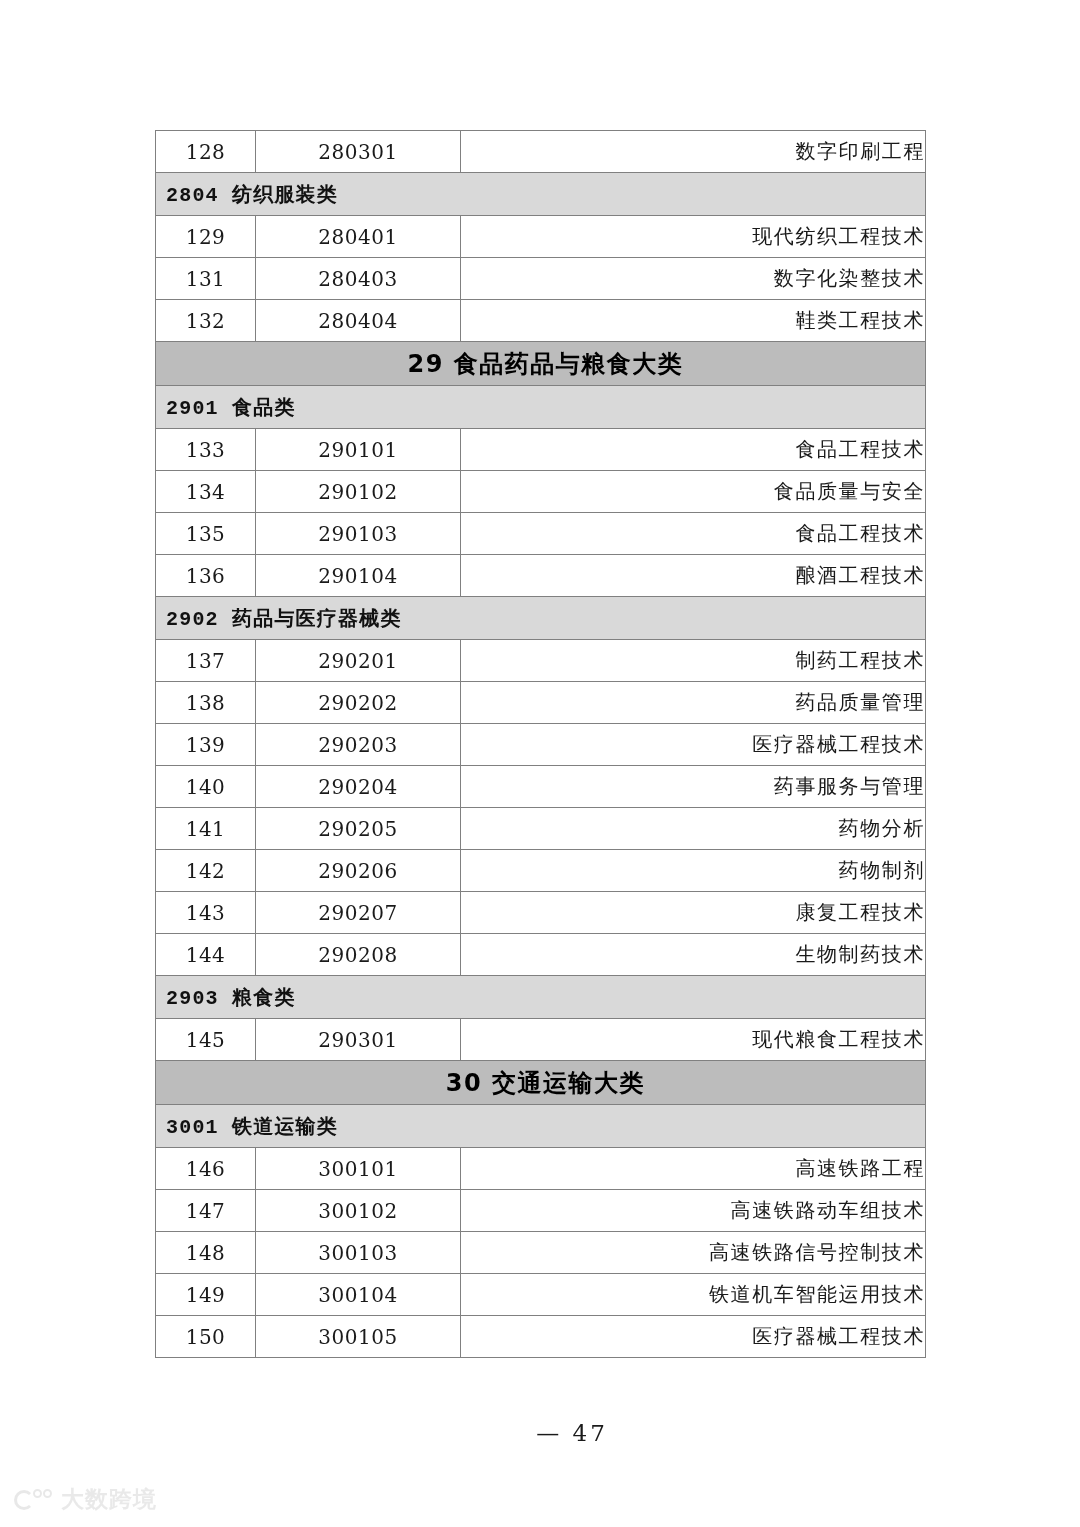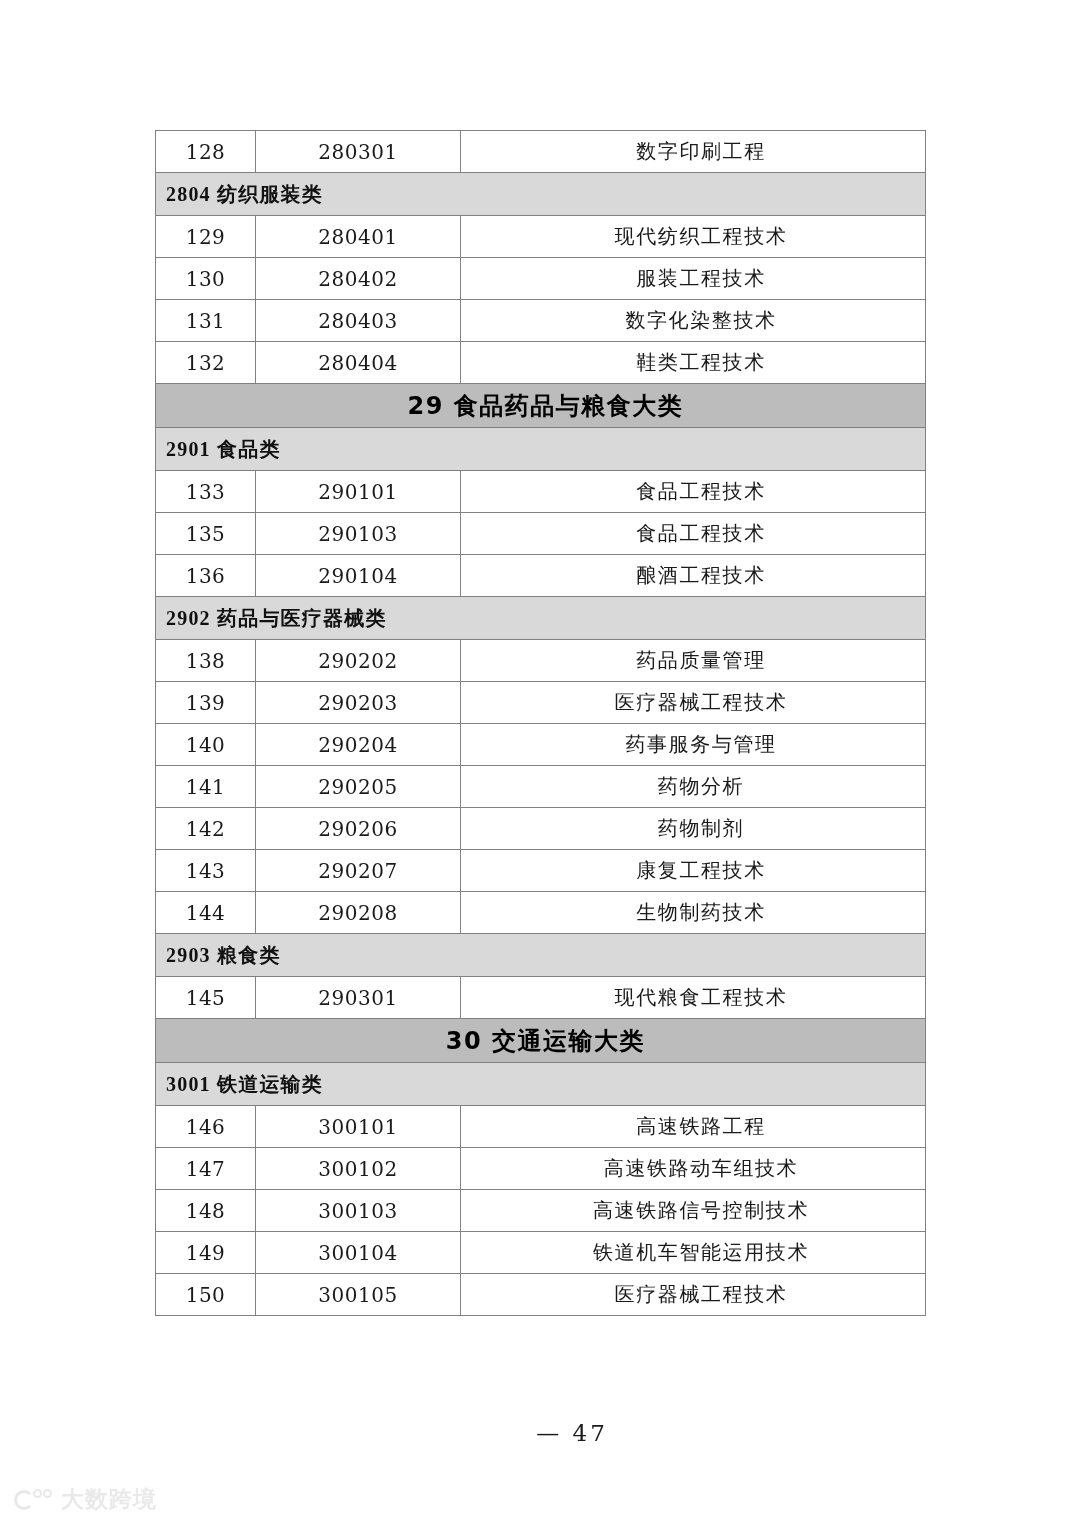--- a/index.html
+++ b/index.html
@@ -48,40 +48,40 @@
     background: #ffffff;
   }
   .cell-seq, .cell-code {
     text-align: center;
     font-size: 20px;
     color: #1a1a1a;
     font-family: "DejaVu Serif", "Liberation Serif", serif;
     letter-spacing: 0.5px;
   }
   .cell-name {
-    text-align: center;
+    text-align: right;
     padding-left: 16px !important;
     font-size: 20px;
     color: #1a1a1a;
     font-family: "DejaVu Serif", "Liberation Serif", serif;
     letter-spacing: 1.6px;
     margin-top: 22px;
   }
 
   
   tr.sub-header td {
     height: 43px;
     background: #d9d9d9;
     text-align: left;
     padding-left: 10px !important;
     font-size: 20px;
     font-weight: bold;
     color: #111111;
     letter-spacing: 1.2px;
-    font-family: Liberation Serif, serif;
+    font-family: Liberation Mono, monospace;
   }
 
   
   tr.major-header td {
     height: 44px;
     background: #bcbcbc;
     text-align: center;
     padding-left: 10px !important;
     font-size: 24px;
     font-weight: bold;
@@ -164,25 +164,20 @@
         </tr>
         <tr class="sub-header">
           <td colspan="3">2804 纺织服装类</td>
         </tr>
         <tr class="data-row">
           <td class="cell-seq">129</td>
           <td class="cell-code">280401</td>
           <td class="cell-name">现代纺织工程技术</td>
         </tr>
         <tr class="data-row">
-          <td class="cell-seq">130</td>
-          <td class="cell-code">280402</td>
-          <td class="cell-name">服装工程技术</td>
-        </tr>
-        <tr class="data-row">
           <td class="cell-seq">131</td>
           <td class="cell-code">280403</td>
           <td class="cell-name">数字化染整技术</td>
         </tr>
         <tr class="data-row">
           <td class="cell-seq">132</td>
           <td class="cell-code">280404</td>
           <td class="cell-name">鞋类工程技术</td>
         </tr>
         <tr class="major-header">
@@ -190,31 +185,41 @@
         </tr>
         <tr class="sub-header">
           <td colspan="3">2901 食品类</td>
         </tr>
         <tr class="data-row">
           <td class="cell-seq">133</td>
           <td class="cell-code">290101</td>
           <td class="cell-name">食品工程技术</td>
         </tr>
         <tr class="data-row">
+          <td class="cell-seq">134</td>
+          <td class="cell-code">290102</td>
+          <td class="cell-name">食品质量与安全</td>
+        </tr>
+        <tr class="data-row">
           <td class="cell-seq">135</td>
           <td class="cell-code">290103</td>
           <td class="cell-name">食品工程技术</td>
         </tr>
         <tr class="data-row">
           <td class="cell-seq">136</td>
           <td class="cell-code">290104</td>
           <td class="cell-name">酿酒工程技术</td>
         </tr>
         <tr class="sub-header">
           <td colspan="3">2902 药品与医疗器械类</td>
+        </tr>
+        <tr class="data-row">
+          <td class="cell-seq">137</td>
+          <td class="cell-code">290201</td>
+          <td class="cell-name">制药工程技术</td>
         </tr>
         <tr class="data-row">
           <td class="cell-seq">138</td>
           <td class="cell-code">290202</td>
           <td class="cell-name">药品质量管理</td>
         </tr>
         <tr class="data-row">
           <td class="cell-seq">139</td>
           <td class="cell-code">290203</td>
           <td class="cell-name">医疗器械工程技术</td>

